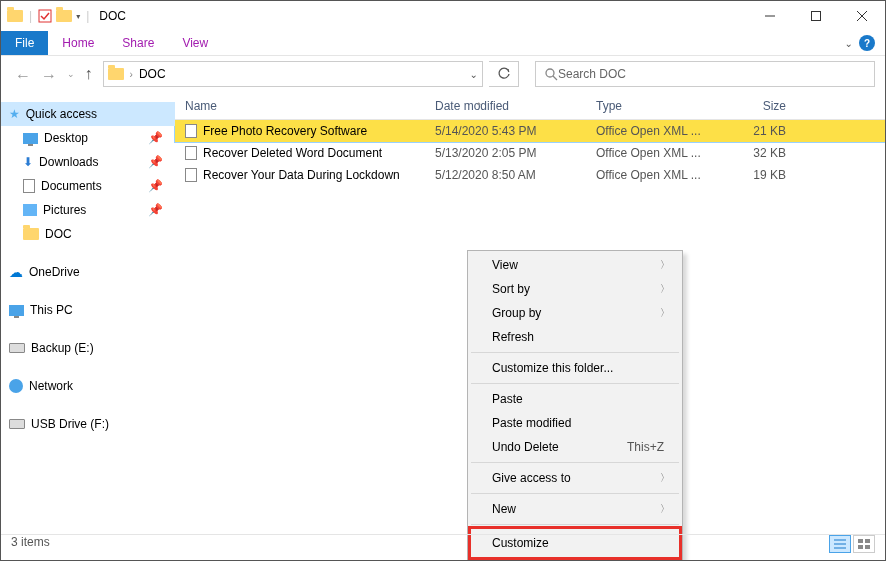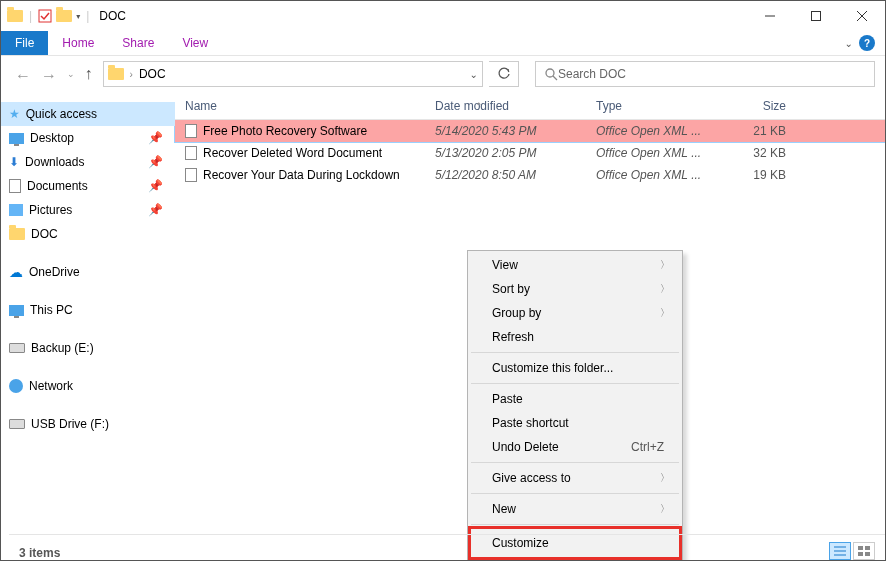--- a/index.html
+++ b/index.html
@@ -22,50 +22,50 @@
     
     .addr-row { height: 36px; display: flex; align-items: center; padding: 4px 10px; gap: 6px; }
     .nav-arrows { display: flex; align-items: center; gap: 10px; padding: 0 4px; color: #999; }
     .addr-box { flex: 1; border: 1px solid #ccc; height: 26px; display: flex; align-items: center; padding: 0 4px; }
     .addr-refresh { width: 30px; height: 26px; border: 1px solid #ccc; display: flex; align-items: center; justify-content: center; border-left: 0; }
     .search-box { width: 340px; height: 26px; border: 1px solid #ccc; display: flex; align-items: center; padding: 0 8px; color: #666; gap: 0; margin-left: 10px;}
     
     
     .main { display: flex; height: calc(561px - 30px - 25px - 36px - 26px); }
     .sidebar { width: 174px; padding-top: 6px; background: #fff; }
-    .sb-item { display: flex; align-items: center; height: 24px; padding-left: 8px; gap: 6px; position: relative; }
+    .sb-item { display: flex; align-items: center; height: 24px; padding-left: 22px; gap: 6px; position: relative; }
     .sb-item.active { background: #cce8ff; }
     .sb-item.top { padding-left: 8px; margin-top: 14px; }
     .sb-item.top.first { margin-top: 4px; }
     .pin { position: absolute; right: 12px; color: #7a7a7a; }
     
     .content { flex: 1; display: flex; flex-direction: column; }
     .col-headers { display: flex; height: 28px; align-items: center; border-bottom: 1px solid #e5e5e5; color: #4a5b77; }
     .col-name { width: 260px; padding-left: 10px; }
     .col-date { width: 140px; }
     .col-type { width: 120px; margin-left: 21px; }
     .col-size { width: 80px; text-align: right; padding-right: 10px;}
     .sort-arrow { position: absolute; left: 300px; color: #888; font-size: 9px; }
     
     .file-row { display: flex; height: 22px; align-items: center; }
-    .file-row.selected { background: #fca5a5; outline: 1px solid #99d1ff; }
+    .file-row.selected { background: #fde047; outline: 1px solid #99d1ff; }
     .file-row .col-name { display: flex; align-items: center; gap: 6px; }
-    .file-row .col-date, .file-row .col-type { color: #555; font-style: italic;}
+    .file-row .col-date, .file-row .col-type { color: #555;}
     .file-row .col-size { color: #555;}
     
     
     .ctx-menu { position: absolute; left: 466px; top: 249px; width: 216px; background: #f2f2f2; border: 1px solid #b4b4b4; box-shadow: 4px 4px 4px rgba(0,0,0,0.15); padding: 2px; }
     .ctx-item { height: 24px; display: flex; align-items: center; padding-left: 22px; padding-right: 12px; position: relative; }
     .ctx-item.highlighted { outline: 3px solid #e8302a; outline-offset: -1px; height: 30px;}
     .ctx-sep { height: 1px; background: #d7d7d7; margin: 3px 1px 3px 1px; }
     .ctx-arrow { position: absolute; right: 10px; color: #555; font-size: 10px; }
     .ctx-shortcut { position: absolute; right: 16px; color: #555; }
     
     
-    .status-bar { position: absolute; bottom: 0; left: 8px; right: 0; height: 26px; border-top: 1px solid #e5e5e5; display: flex; align-items: flex-end; padding: 0 10px; color: #555; font-weight: bold; }
+    .status-bar { position: absolute; bottom: 0; left: 0; right: 0; height: 26px; border-top: 1px solid #e5e5e5; display: flex; align-items: flex-start; padding: 0 10px; color: #555; }
     .view-toggles { margin-left: auto; display: flex; gap: 2px; }
     .view-btn { width: 22px; height: 18px; border: 1px solid #ccc; display:flex; align-items:center; justify-content:center; }
     .view-btn.active { border-color: #4aa3e8; background: #cce8ff; }
     
     
     .folder-icon { width: 16px; height: 12px; background: #ffd66e; border-radius: 1px; display: inline-block; position: relative; }
     .folder-icon::before { content: ''; position: absolute; top: -3px; left: 0; width: 7px; height: 3px; background: #ffd66e; border-radius: 1px 1px 0 0; }
     .doc-icon-sm { width: 12px; height: 14px; border: 1px solid #888; background: #fff; display: inline-block; position: relative; }
     .star-icon { color: #53aeef; }
     .monitor-icon { width: 15px; height: 11px; border: 1px solid #4aa3e8; background: #4aa3e8; display: inline-block; position: relative; }
@@ -260,25 +260,25 @@
     </div>
   <div class="ctx-sep"></div>
   <div class="ctx-item">
       <span>Customize this folder...</span>
     </div>
   <div class="ctx-sep"></div>
   <div class="ctx-item">
       <span>Paste</span>
     </div>
   <div class="ctx-item">
-      <span>Paste shortcut</span>
+      <span>Paste modified</span>
     </div>
   <div class="ctx-item">
       <span>Undo Delete</span>
-      <span class="ctx-shortcut">Ctrl+Z</span>
+      <span class="ctx-shortcut">This+Z</span>
     </div>
   <div class="ctx-sep"></div>
   <div class="ctx-item">
       <span>Give access to</span>
       <span class="ctx-arrow">〉</span>
     </div>
   <div class="ctx-sep"></div>
   <div class="ctx-item">
       <span>New</span>
       <span class="ctx-arrow">〉</span>

